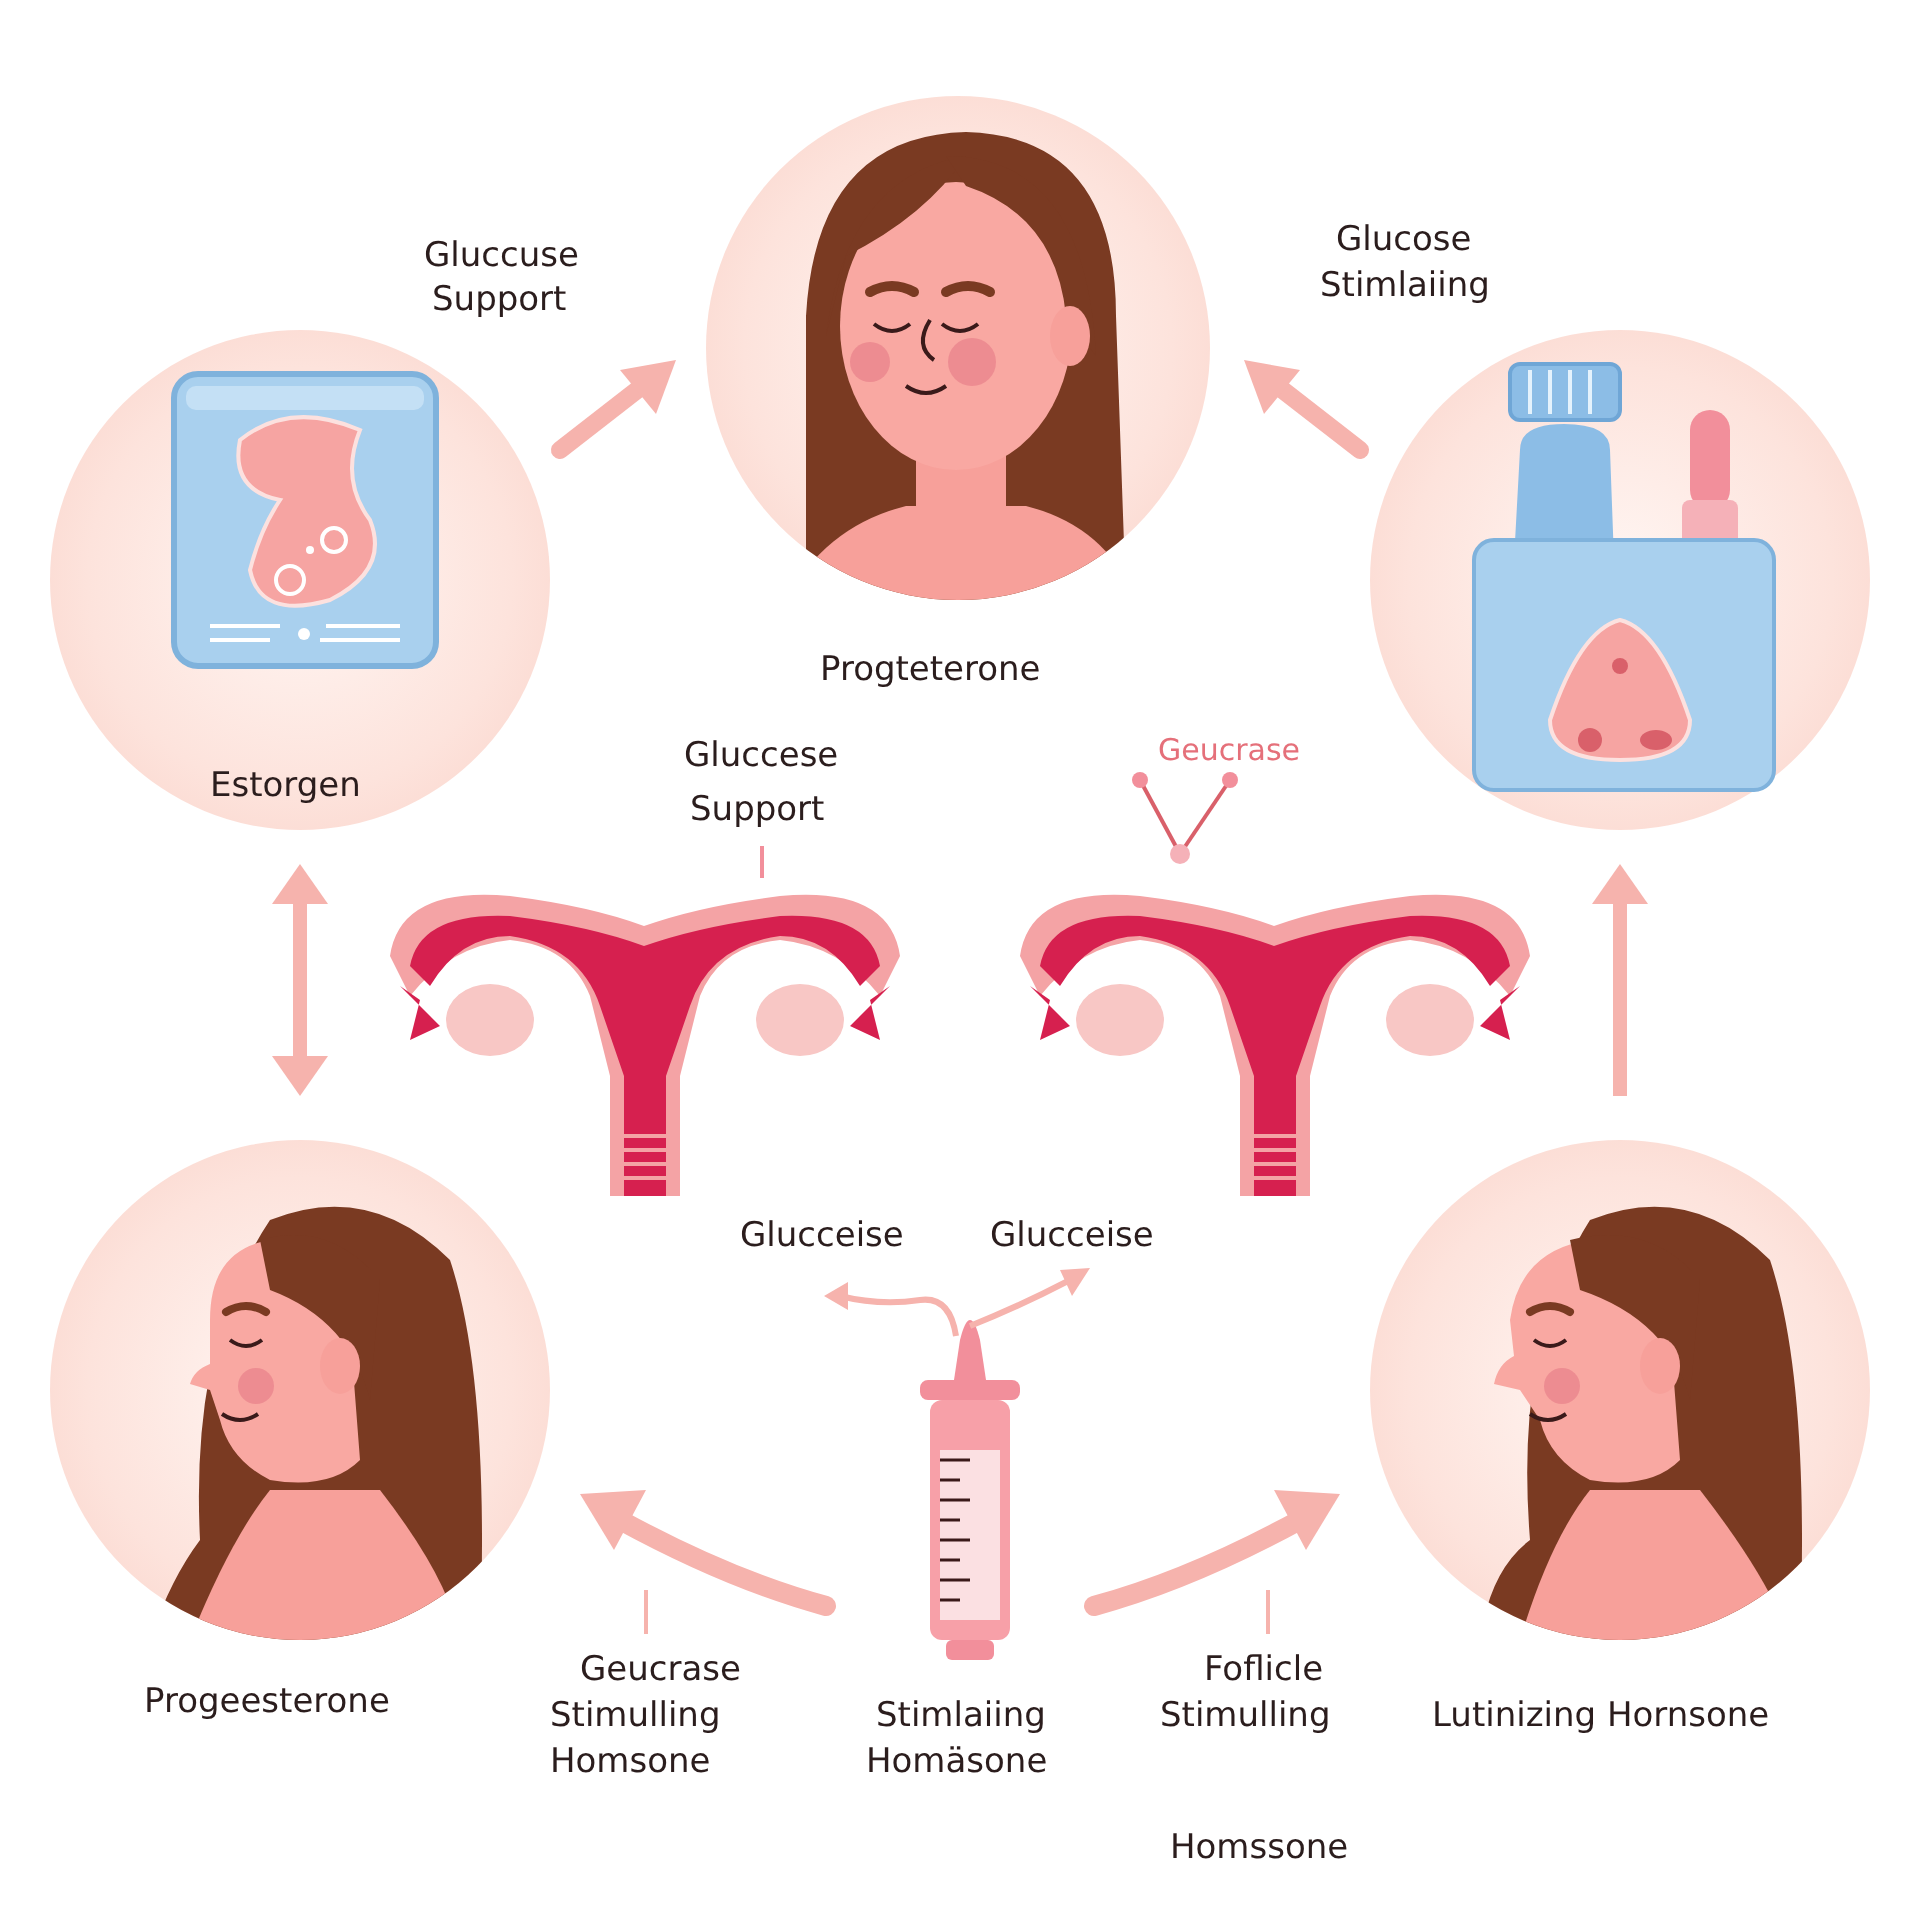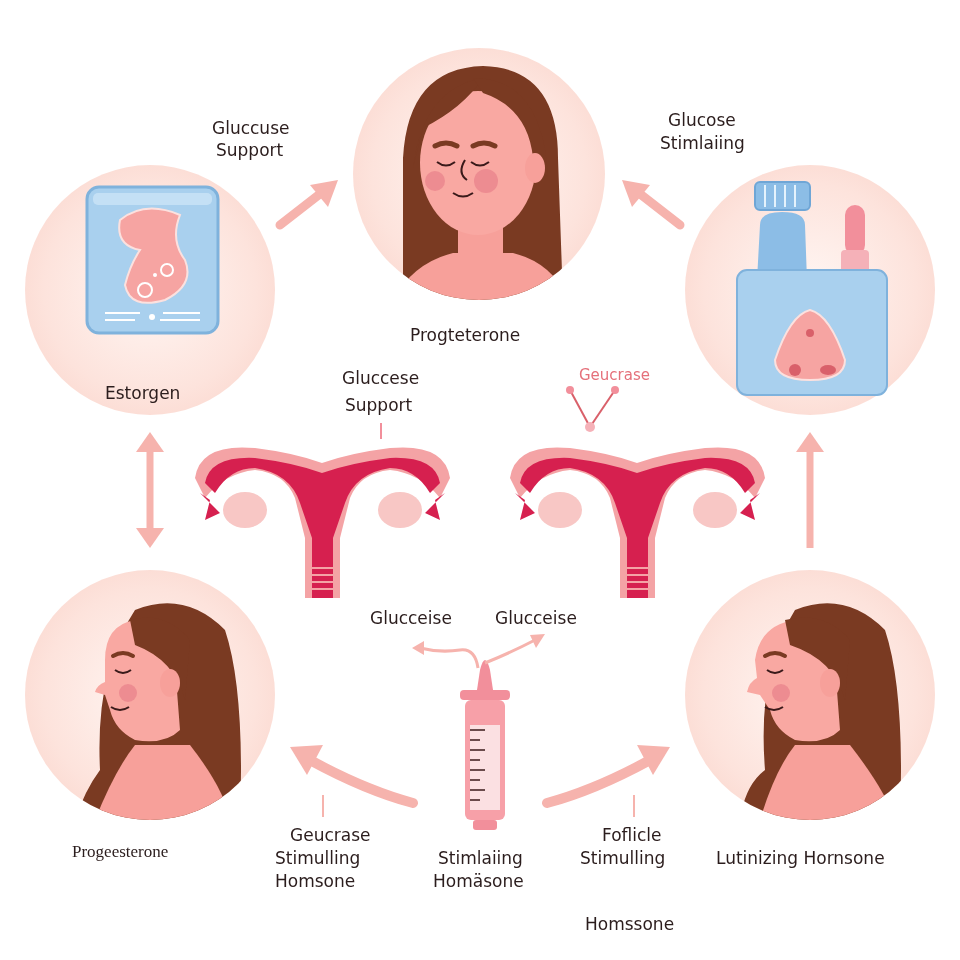--- a/index.html
+++ b/index.html
@@ -210,21 +210,21 @@
 <div class="label" style="left:216px;top:140px;">Support</div>
 <div class="label" style="left:668px;top:110px;">Glucose</div>
 <div class="label" style="left:660px;top:133px;">Stimlaiing</div>
 <div class="label" style="left:410px;top:325px;">Progteterone</div>
 <div class="label" style="left:105px;top:383px;">Estorgen</div>
 <div class="label" style="left:342px;top:368px;">Gluccese</div>
 <div class="label" style="left:345px;top:395px;">Support</div>
 <div class="label label-pink" style="left:540px;top:365px;">Geucrase</div>
 <div class="label" style="left:370px;top:608px;">Glucceise</div>
 <div class="label" style="left:495px;top:608px;">Glucceise</div>
-<div class="label" style="left:72px;top:841px;font-family:Liberation Serif, serif;">Progeesterone</div>
+<div class="label" style="left:72px;top:841px;">Progeesterone</div>
 <div class="label" style="left:290px;top:825px;">Geucrase</div>
 <div class="label" style="left:275px;top:848px;">Stimulling</div>
 <div class="label" style="left:275px;top:871px;">Homsone</div>
 <div class="label" style="left:438px;top:848px;">Stimlaiing</div>
 <div class="label" style="left:433px;top:871px;">Homäsone</div>
 <div class="label" style="left:602px;top:825px;text-align:right;">Foflicle</div>
 <div class="label" style="left:580px;top:848px;">Stimulling</div>
 <div class="label" style="left:585px;top:871px;margin-top:43px;">Homssone</div>
 <div class="label" style="left:716px;top:848px;">Lutinizing Hornsone</div>
 

